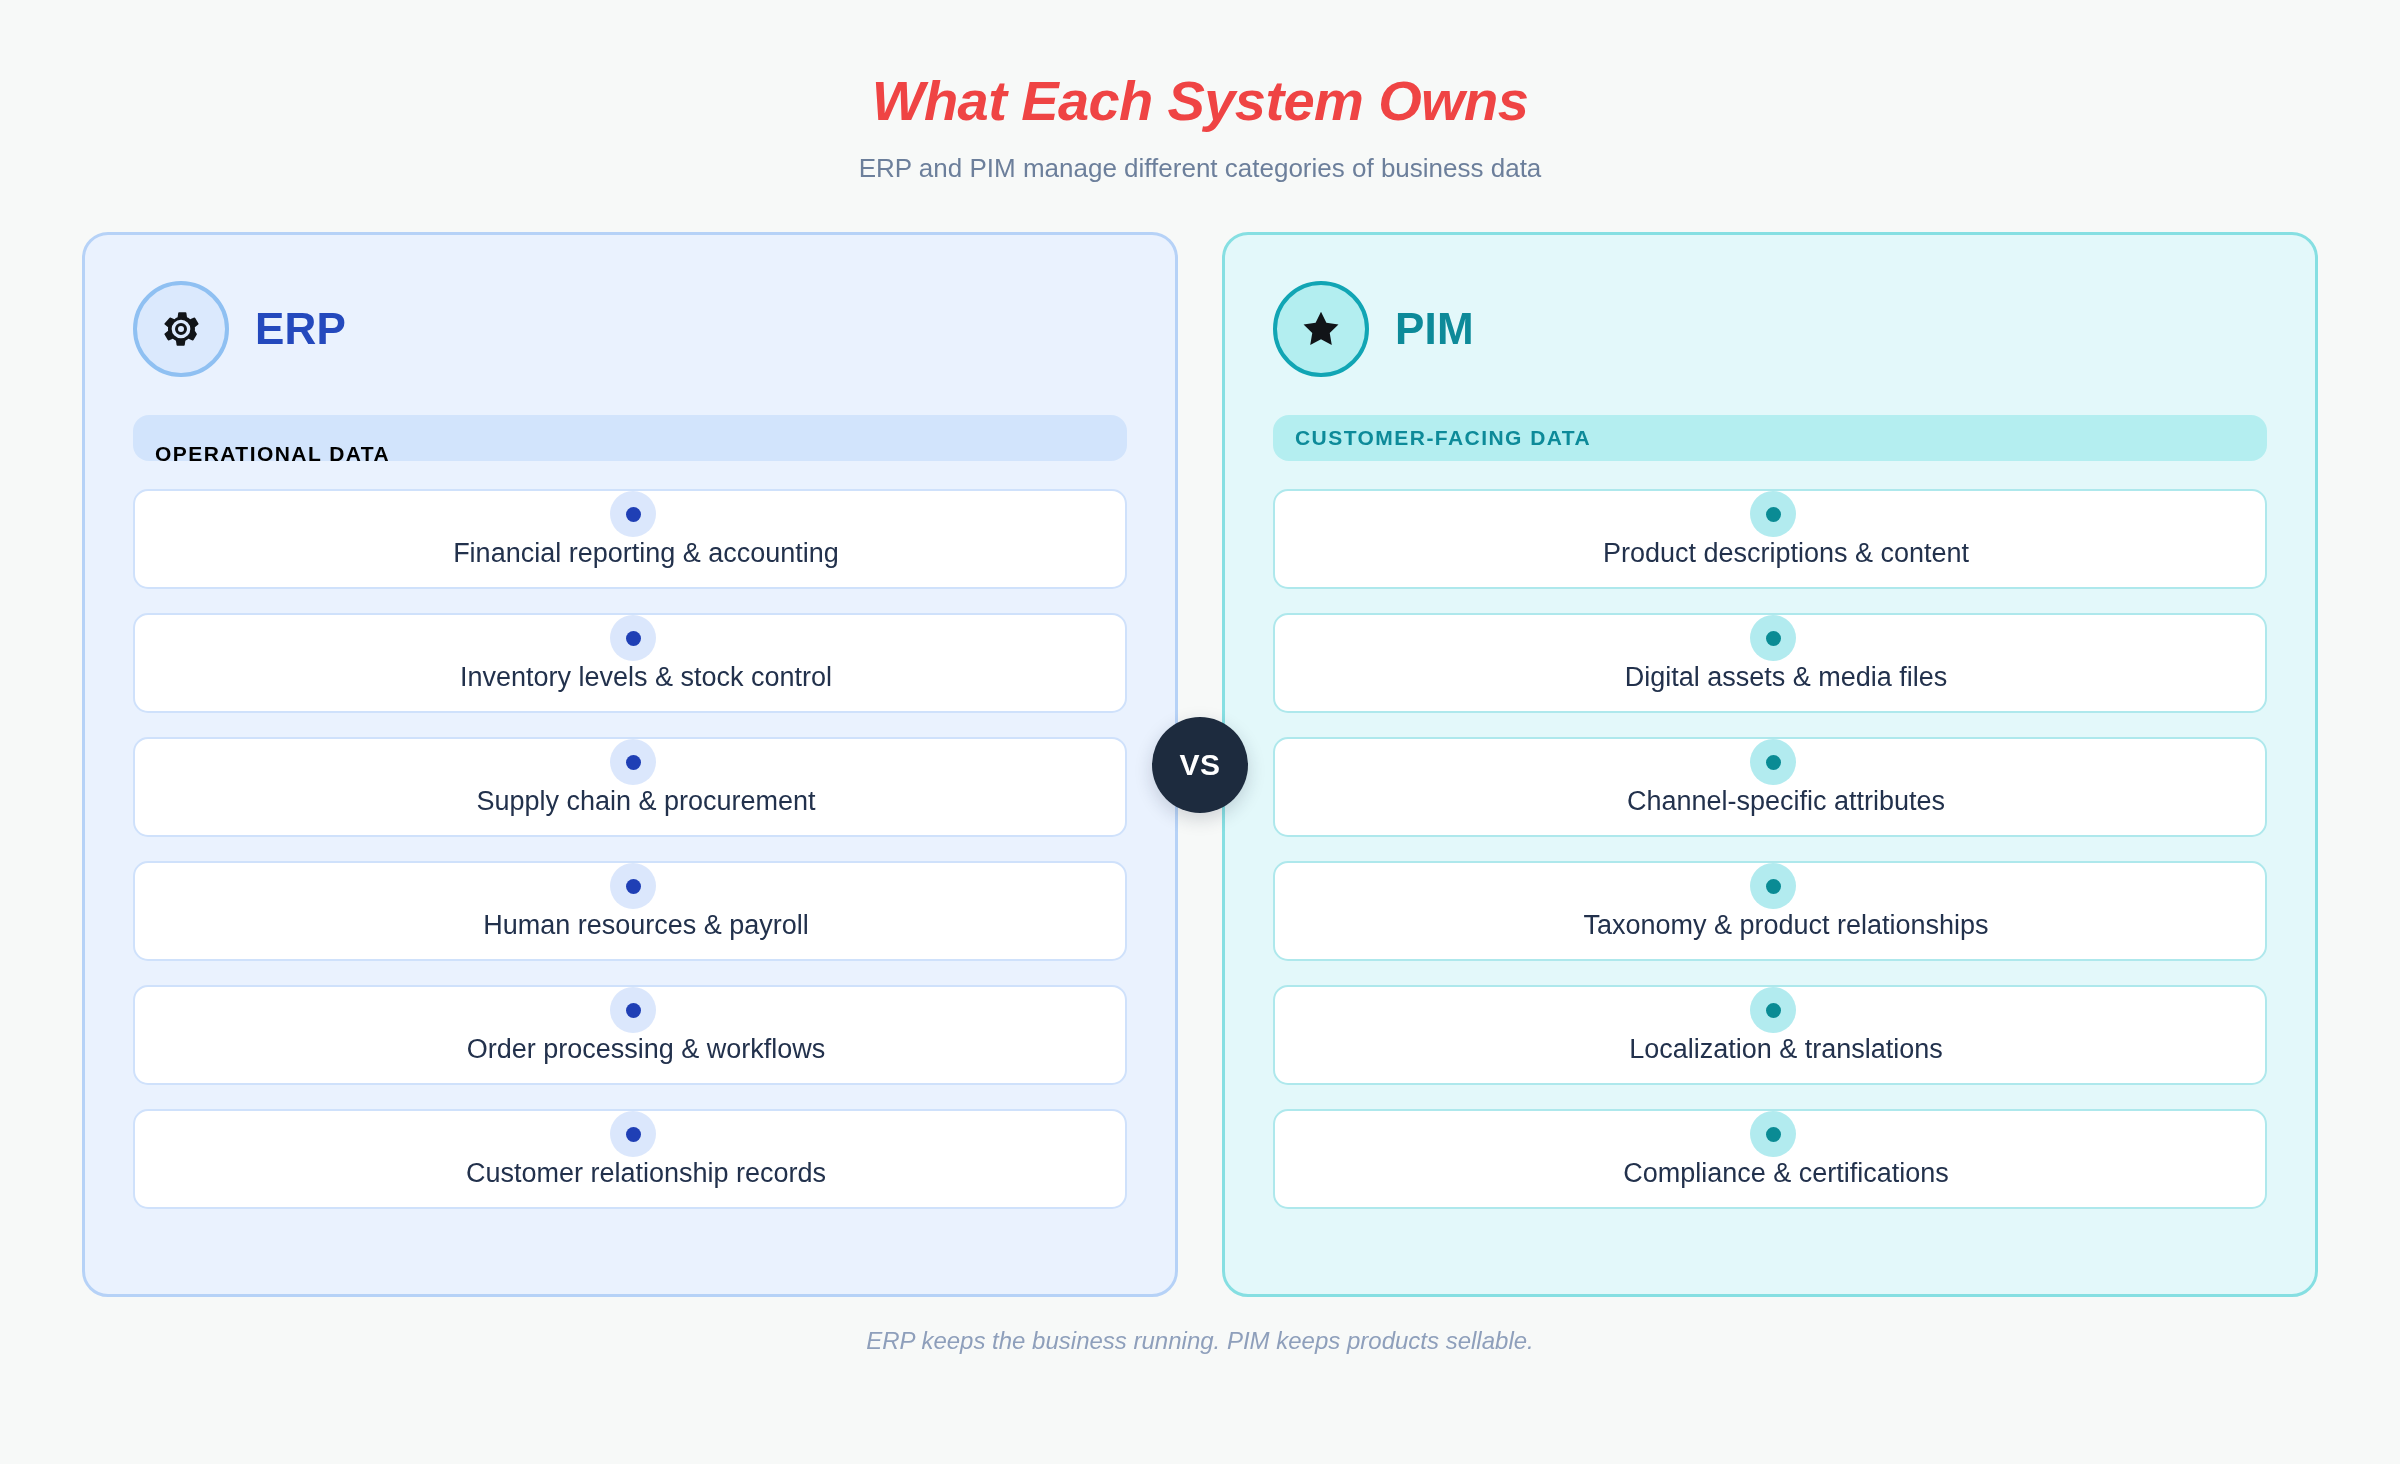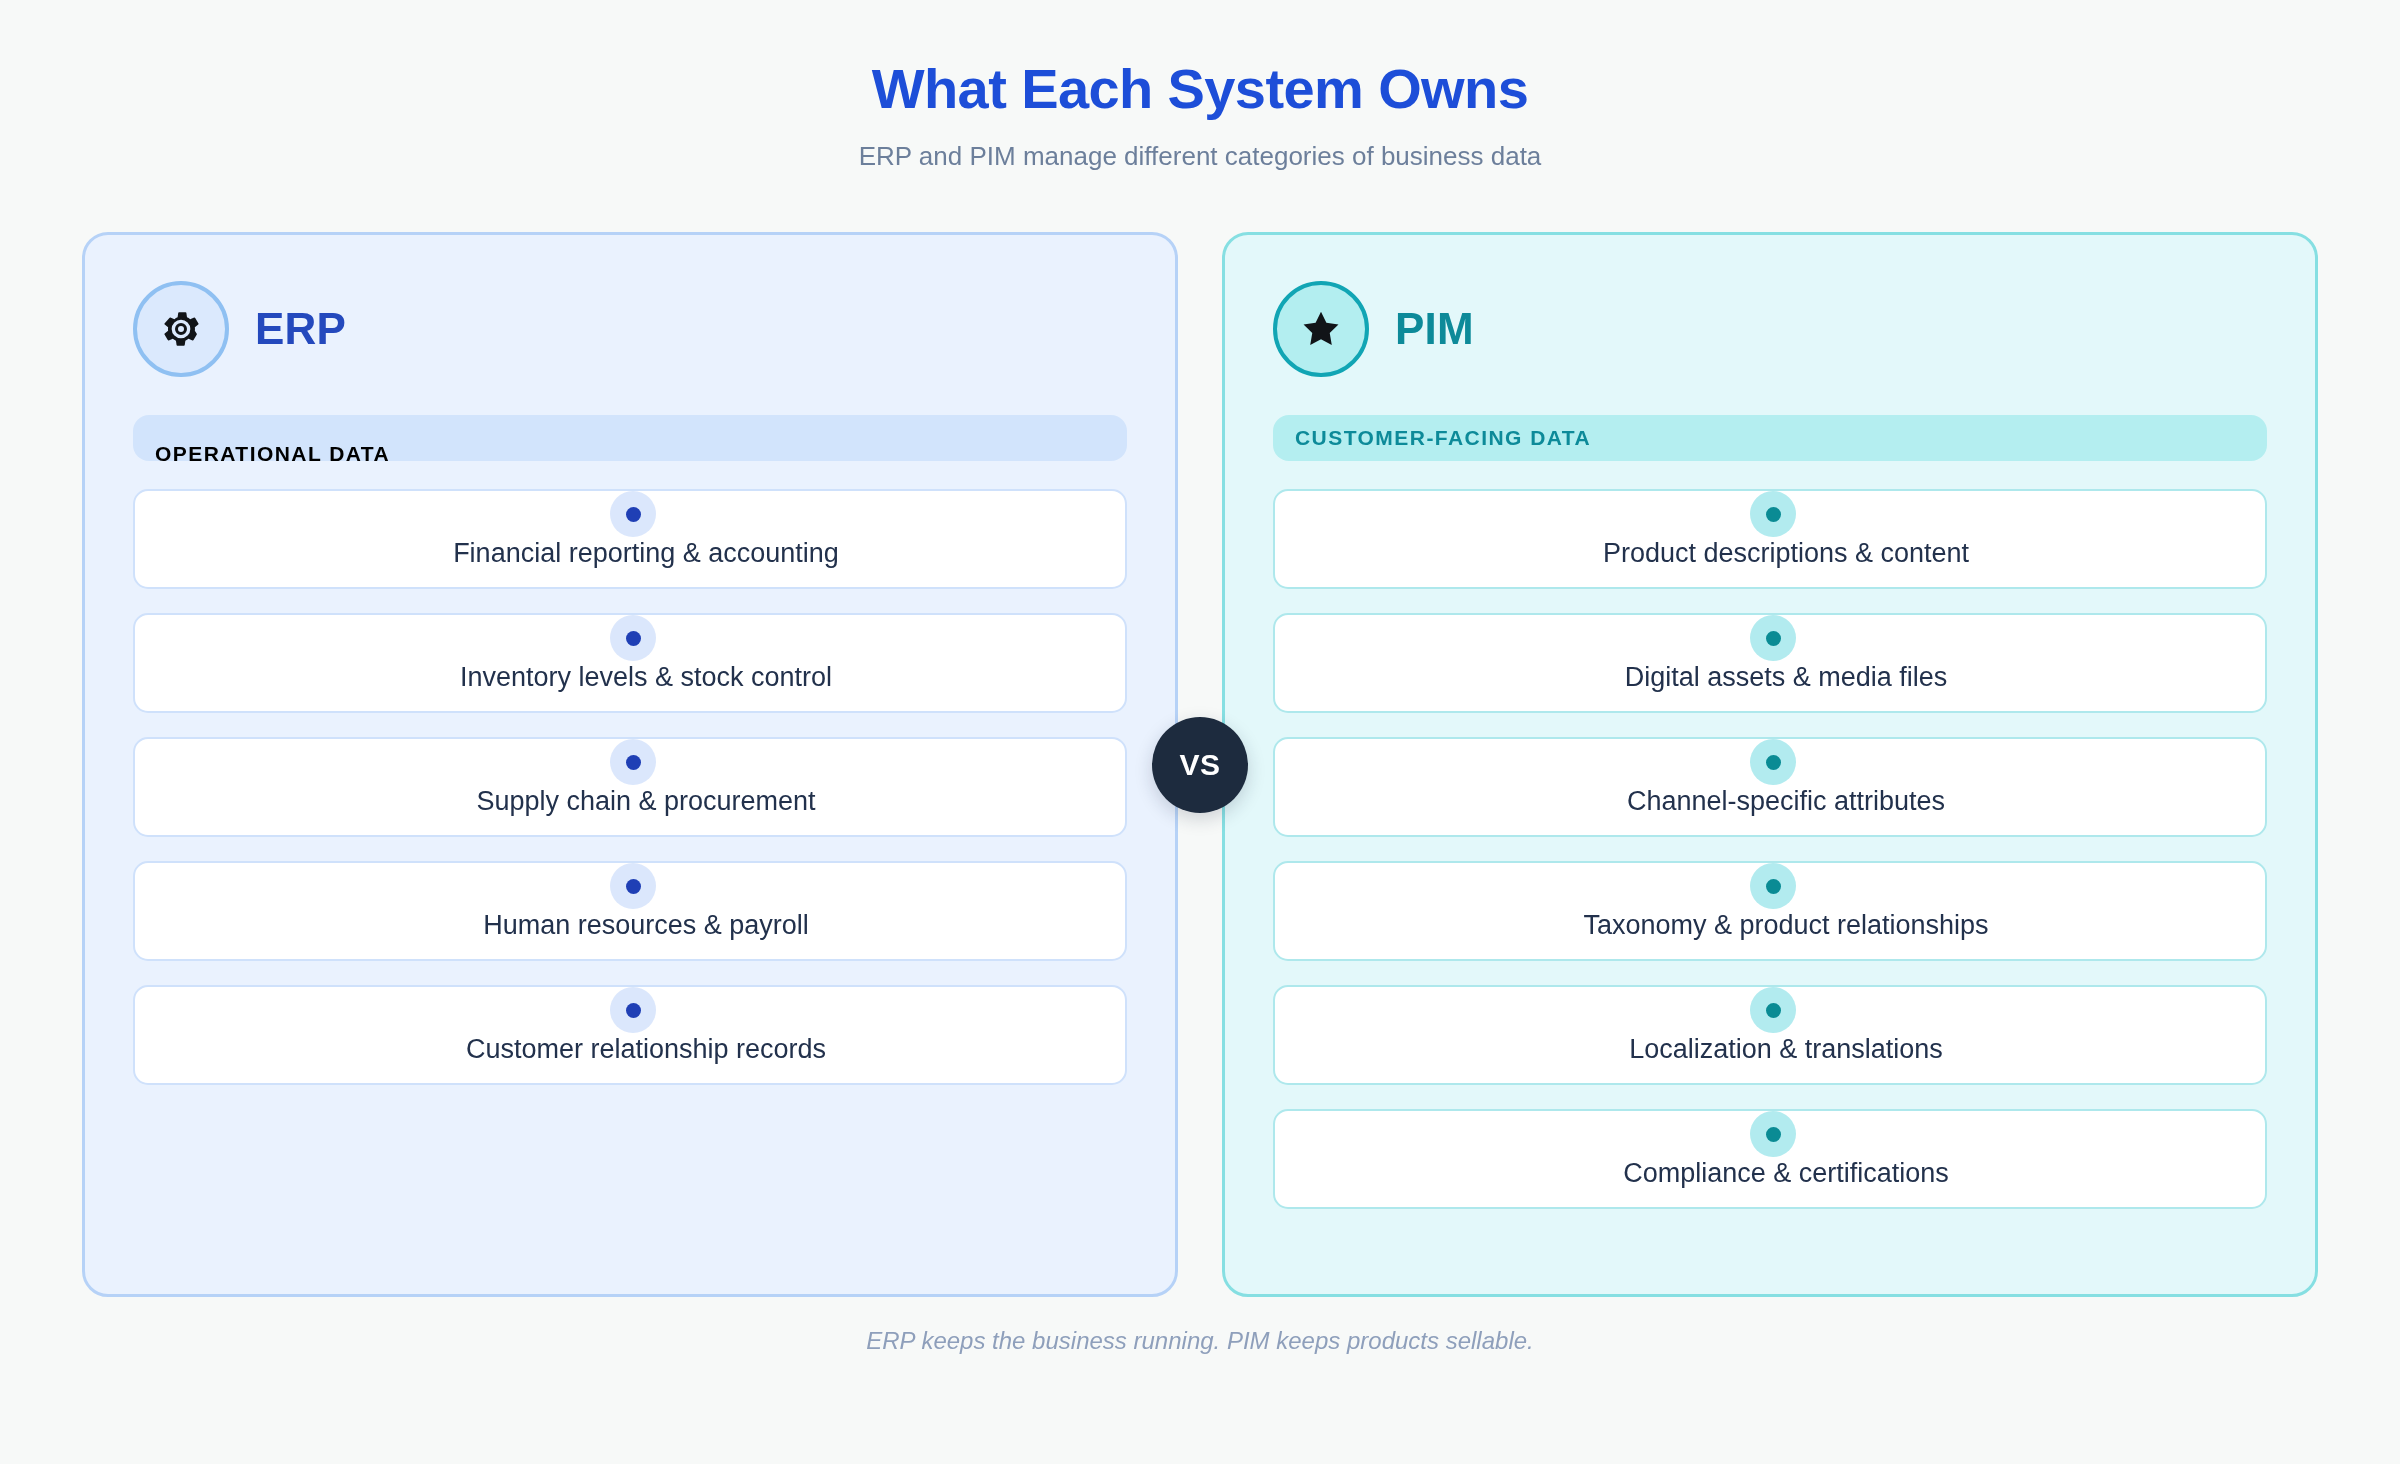--- a/index.html
+++ b/index.html
@@ -20,26 +20,27 @@
     height: 1464px;
     box-sizing: border-box;
   }
 
   
   .header {
     padding-top: 58px;
     text-align: center;
   }
   .page-title {
-    margin: 0;
+    margin: 12px;
     font-size: 56px;
     font-weight: 700;
     letter-spacing: -0.6px;
-    color: #1d4ed8;
+    color: #ef4444;
     line-height: 1.12;
+    font-style: italic;
   }
   .page-subtitle {
     margin: 20px 0 0 0;
     font-size: 26px;
     font-weight: 400;
     color: #6c7f9b;
     line-height: 1.2;
   }
 
   
@@ -251,20 +252,26 @@
         <li class="item item--erp">
           <span class="item-dot-wrap item-dot-wrap--erp">
               <span class="item-dot item-dot--erp"></span>
             </span>
           <span class="item-label">Human resources &amp; payroll</span>
         </li>
         <li class="item item--erp">
           <span class="item-dot-wrap item-dot-wrap--erp">
               <span class="item-dot item-dot--erp"></span>
             </span>
+          <span class="item-label">Order processing &amp; workflows</span>
+        </li>
+        <li class="item item--erp">
+          <span class="item-dot-wrap item-dot-wrap--erp">
+              <span class="item-dot item-dot--erp"></span>
+            </span>
           <span class="item-label">Customer relationship records</span>
         </li>
       </ul>
     </section>
 
     <section class="panel panel--pim">
       <div class="panel-head">
         <div class="panel-badge panel-badge--pim">
           <svg width="44" height="44" viewBox="0 0 24 24" aria-hidden="true">
             <path fill="#111418" d="M12 2.6l2.94 5.96 6.58.96-4.76 4.64 1.12 6.55L12 17.62l-5.88 3.09 1.12-6.55L2.48 9.52l6.58-.96L12 2.6z"></path>

